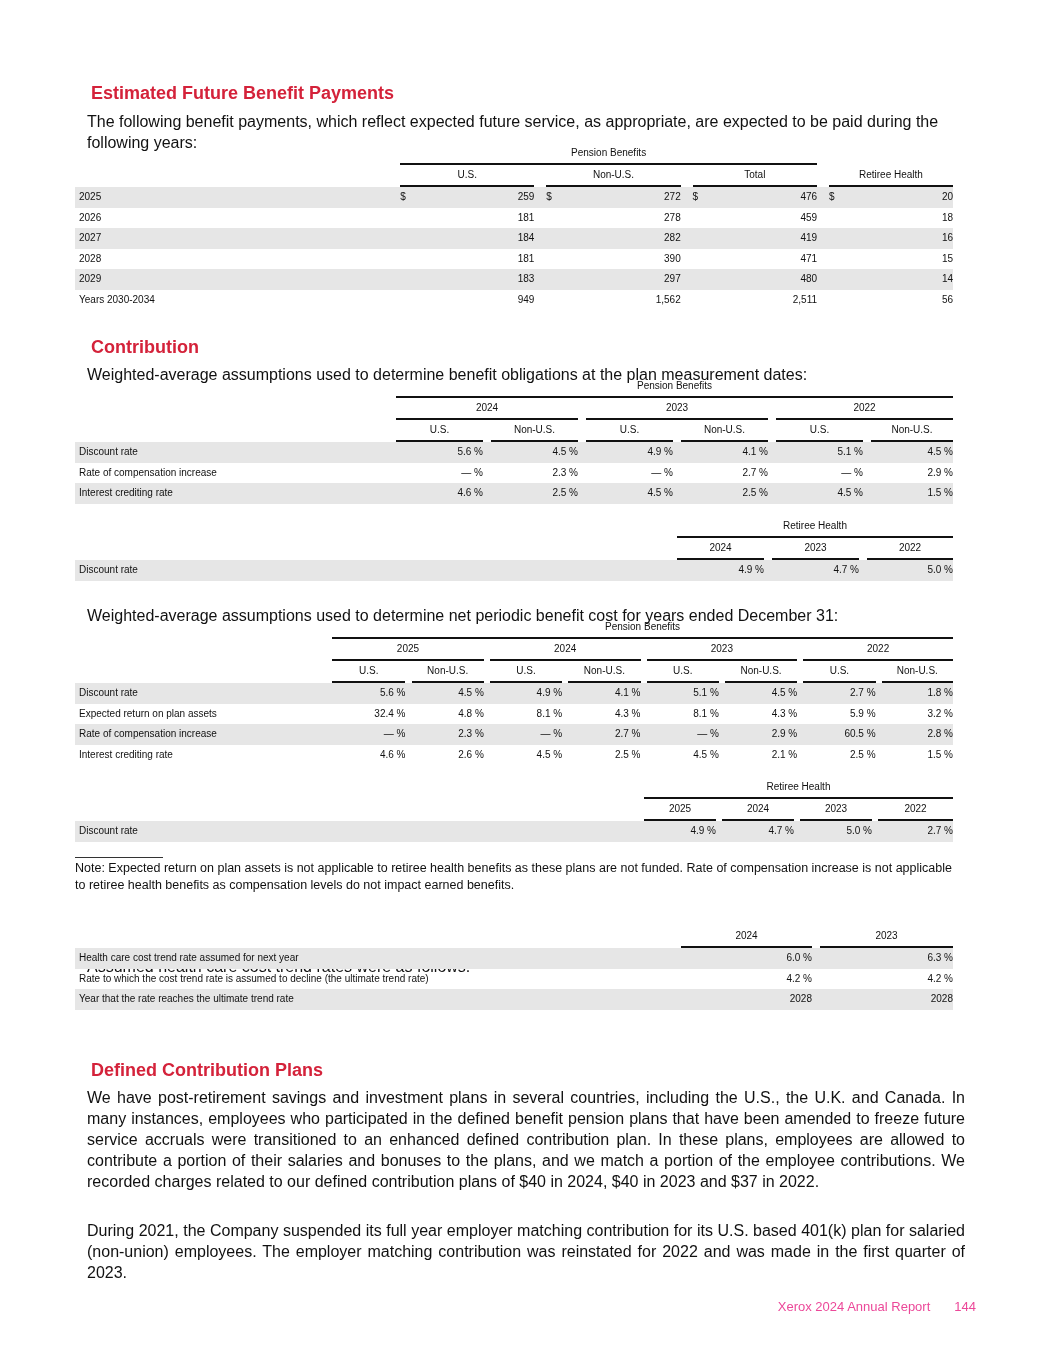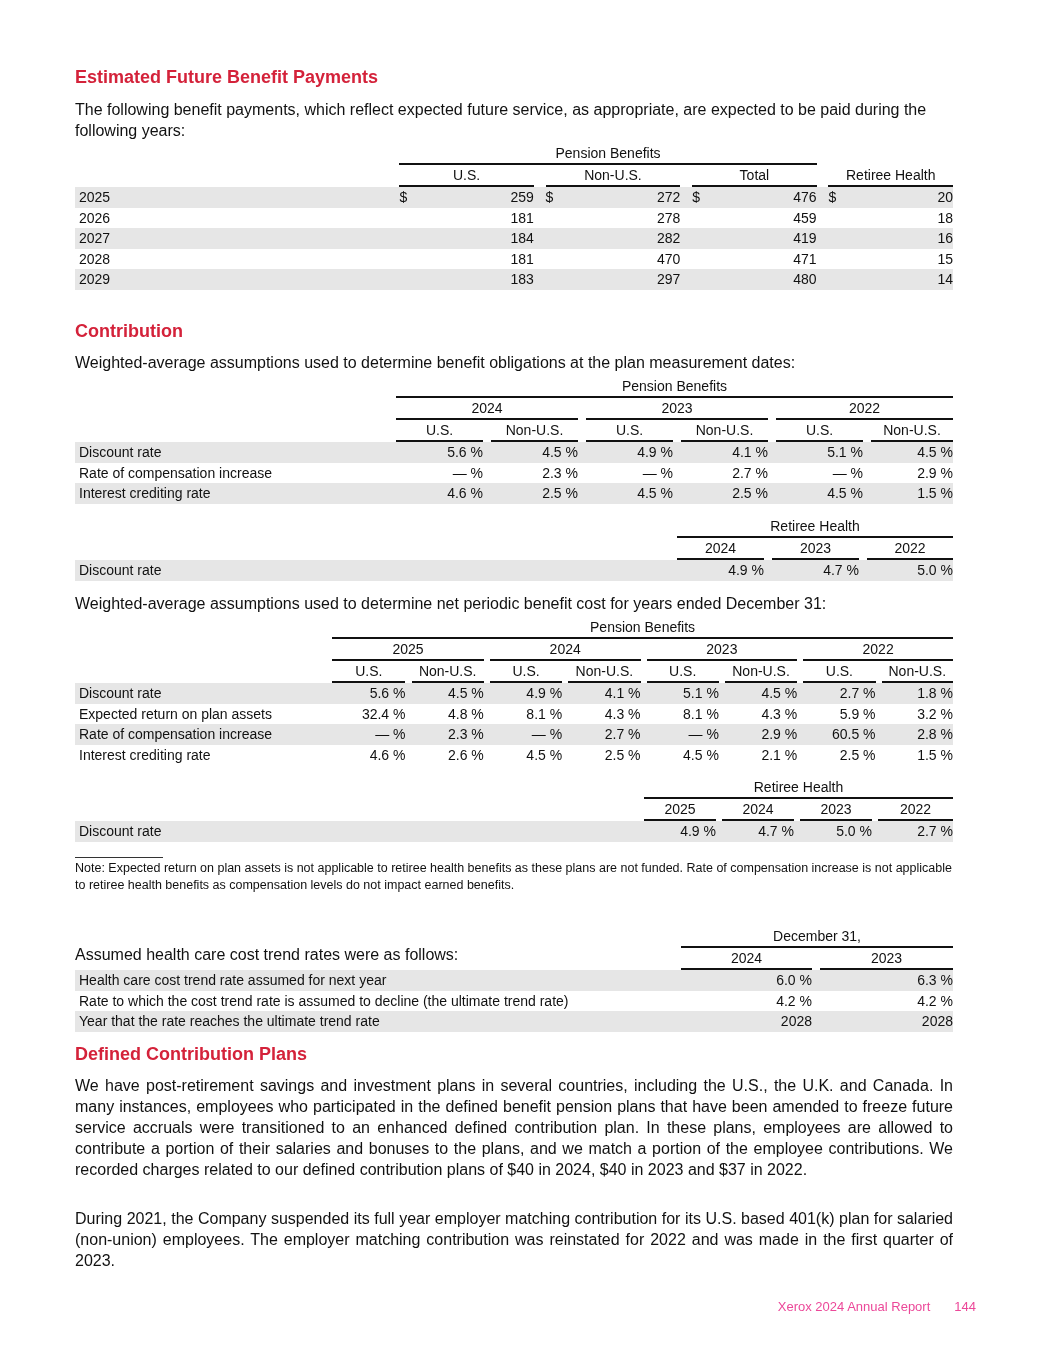--- a/index.html
+++ b/index.html
@@ -3,31 +3,31 @@
   <meta charset="utf-8">
   <style>
     html, body { margin: 0; padding: 0; background: #ffffff; }
     body {
       width: 1048px; height: 1365px; position: relative; overflow: hidden;
       font-family: "Liberation Sans", sans-serif; color: #111111;
     }
     .page { position: absolute; left: 75px; top: 0; width: 878px; }
     h2 {
       font-family: "Liberation Sans", sans-serif;
-      color: #d4223a; font-size: 18px; font-weight: bold; margin: 0;
+      color: #d4223a; font-size: 18px; font-weight: bold; margin: 16px;
       position: absolute; left: 0;
     }
     p.body {
-      position: absolute; left: 0; width: 878px; margin: 0;
+      position: absolute; left: 0; width: 878px; margin: 12px;
       font-size: 16px; line-height: 21px;
     }
     p.just { text-align: justify; }
     table {
       position: absolute; left: 0; width: 878px;
-      border-collapse: separate; border-spacing: 0; font-size: 14px;
+      border-collapse: separate; border-spacing: 0; font-size: 10px;
     }
     td { padding: 0; height: 20.5px; line-height: 20.5px; white-space: nowrap; }
     td.lbl { padding-left: 4px; }
     tr.shade td { background: #e6e6e6; }
     .hdr td { text-align: center; height: 20px; line-height: 20px; }
     .ul { border-bottom: 2px solid #111111; }
     .num { text-align: right; }
     .dol { text-align: left; }
     .note {
       position: absolute; left: 0; width: 878px; font-size: 12.5px; line-height: 17px;
@@ -119,41 +119,55 @@
           <td></td>
       <td></td>
           <td class="num">16</td>
     </tr>
     <tr>
       <td class="lbl">2028</td>
       <td></td>
           <td class="num">181</td>
           <td></td>
       <td></td>
-          <td class="num">470</td>
+          <td class="num">390</td>
           <td></td>
       <td></td>
           <td class="num">471</td>
           <td></td>
       <td></td>
           <td class="num">15</td>
     </tr>
     <tr class="shade">
       <td class="lbl">2029</td>
       <td></td>
           <td class="num">183</td>
           <td></td>
       <td></td>
           <td class="num">297</td>
           <td></td>
       <td></td>
           <td class="num">480</td>
           <td></td>
       <td></td>
           <td class="num">14</td>
+    </tr>
+    <tr>
+      <td class="lbl">Years 2030-2034</td>
+      <td></td>
+          <td class="num">949</td>
+          <td></td>
+      <td></td>
+          <td class="num">1,562</td>
+          <td></td>
+      <td></td>
+          <td class="num">2,511</td>
+          <td></td>
+      <td></td>
+          <td class="num">56</td>
     </tr>
   </tbody>
     </table>
 
   <h2 style="top:321px">Contribution</h2>
   <p class="body" style="top:352px">Weighted-average assumptions used to determine benefit obligations at the plan measurement dates:</p>
 
   <table style="top:376px">
     <colgroup>
       <col style="width:321px">
@@ -448,24 +462,20 @@
   <p class="body" style="top:944px">Assumed health care cost trend rates were as follows:</p>
 
   <table style="top:926px">
     <colgroup>
       <col style="width:606px">
         <col style="width:131px">
         <col style="width:8px">
         <col style="width:133px">
     </colgroup>
     <tbody>
-        <tr class="hdr">
-      <td></td>
-      <td colspan="3" class="ul">December 31,</td>
-    </tr>
     <tr class="hdr">
       <td></td>
       <td class="ul">2024</td>
           <td></td>
       <td class="ul">2023</td>
     </tr>
     <tr class="shade">
       <td class="lbl">Health care cost trend rate assumed for next year</td>
       <td class="num">6.0 %</td>
           <td></td>

